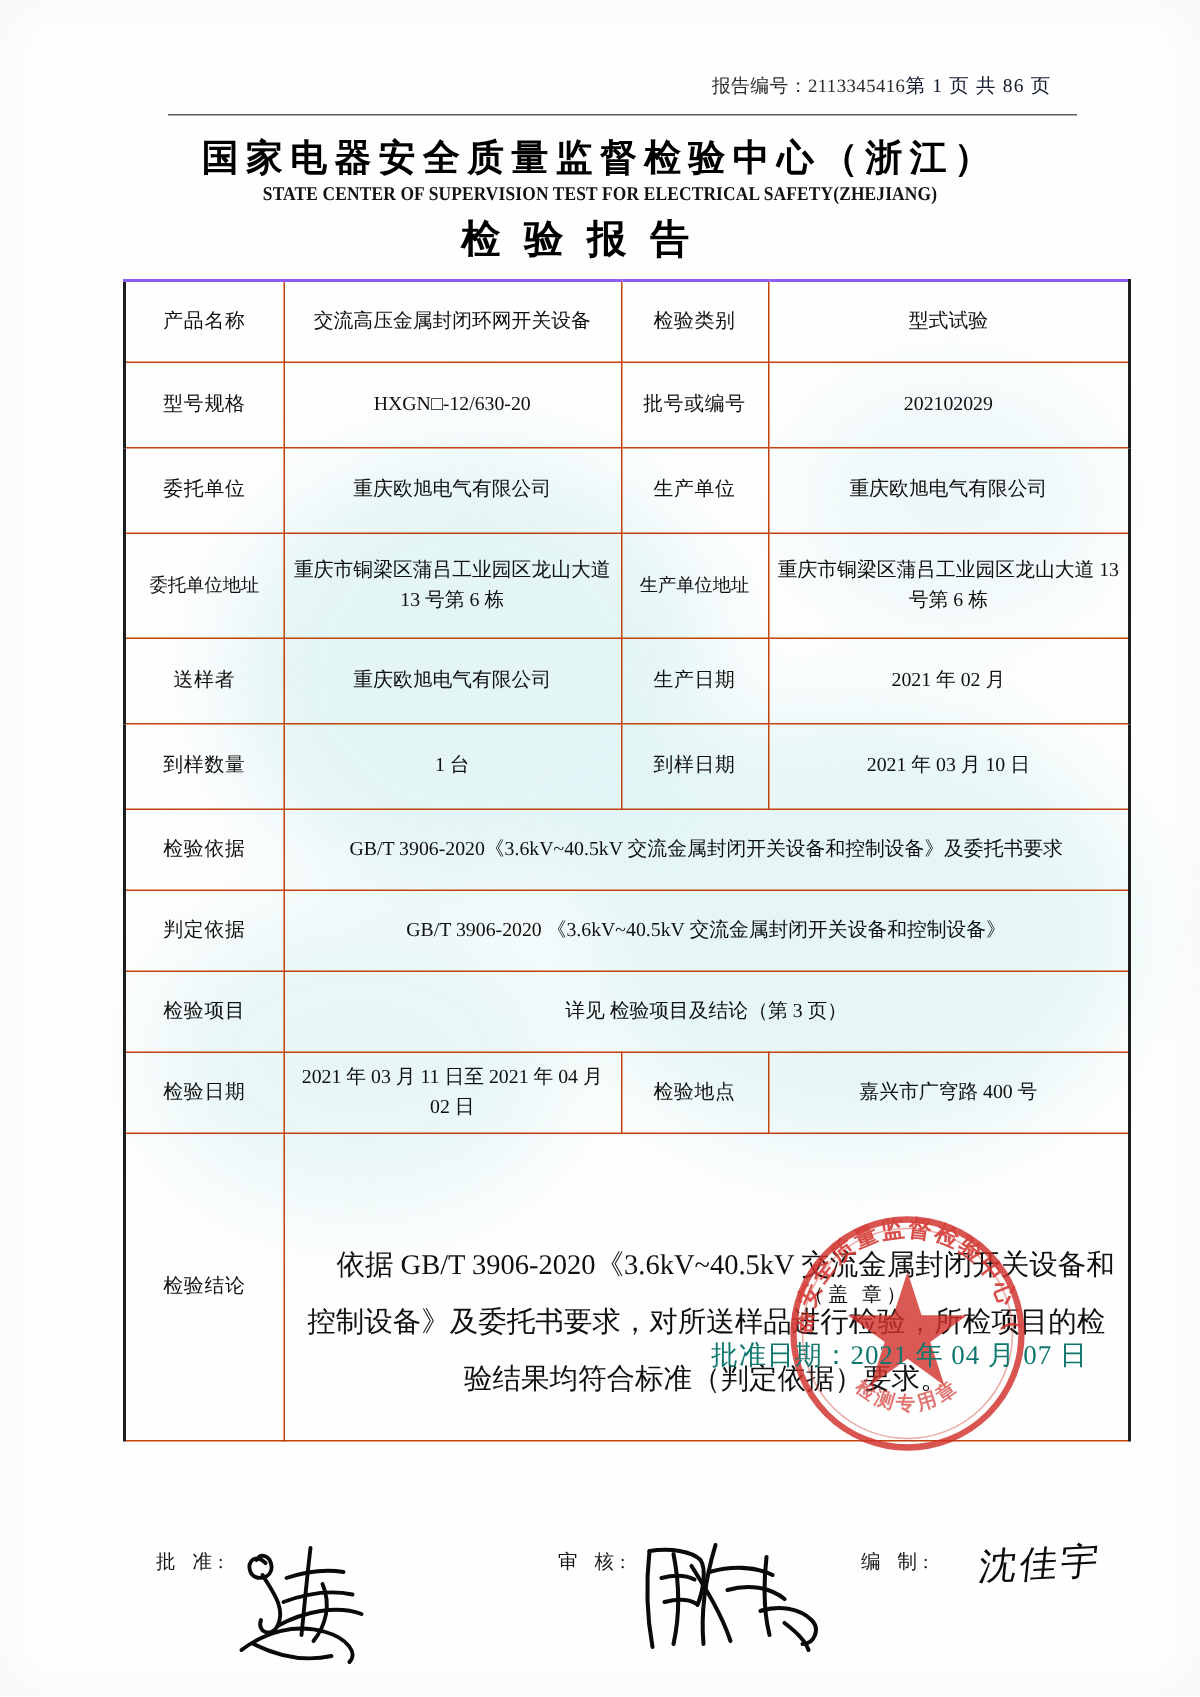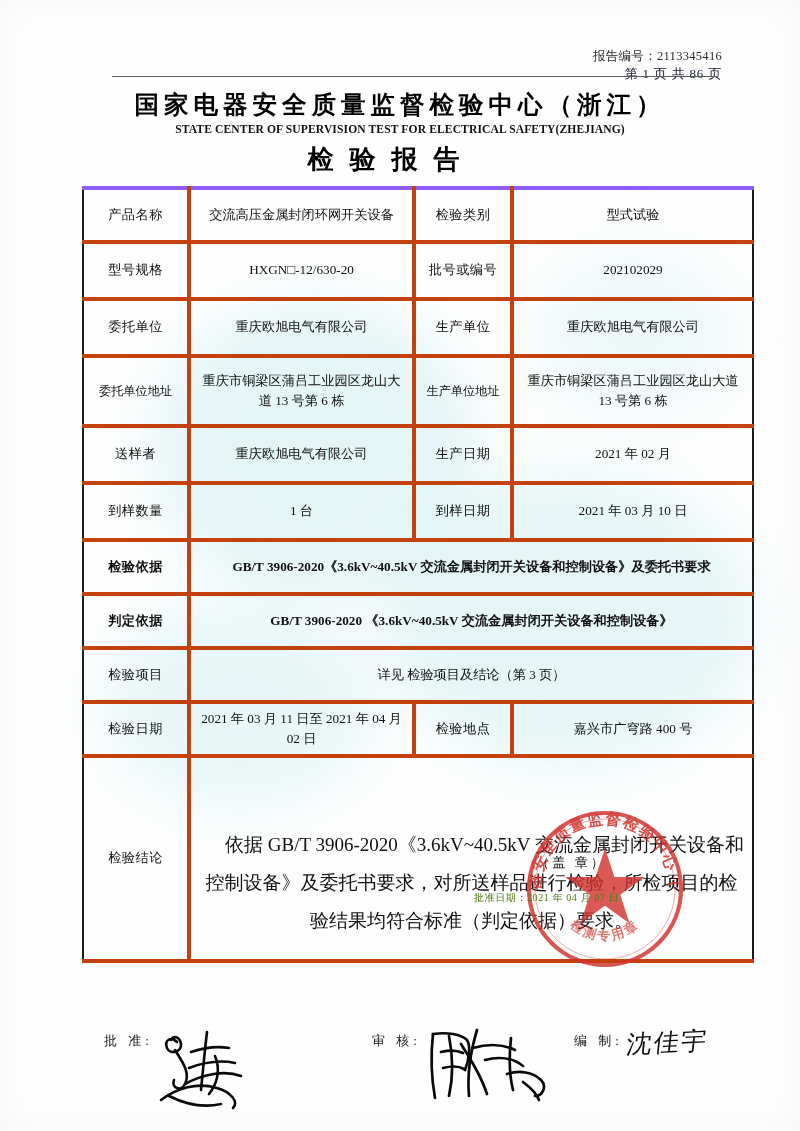--- a/index.html
+++ b/index.html
@@ -34,26 +34,25 @@
   .tint-d { left: 530px; top: 250px; width: 210px; height: 170px; background: #e2f4f5; }
   .paper-edge {
     position: absolute; left: 0; top: 0; right: 0; bottom: 0;
     box-shadow: inset 0 0 40px rgba(0,0,0,.035);
     pointer-events: none;
   }
 
   
   .hdr {
     position: absolute;
-    left: 116px; top: 48px; width: 606px;
+    left: 95px; top: 48px; width: 606px;
     display: flex;
     align-items: flex-end;
     justify-content: flex-end;
     font-size: 12.5px;
-    flex-direction: column;
   }
   .hdr-left { letter-spacing: .3px; color: #2a2a2a; }
   .hdr-right { letter-spacing: .8px; color: #0f172a; font-size: 13px; }
   .hdr-rule {
     position: absolute; left: 112px; top: 76px; width: 606px; height: 0;
     border-top: 1.6px solid #5d5d5d;
   }
 
   .title-cn {
     position: absolute; left: 0; top: 88px; width: 800px;
@@ -88,40 +87,40 @@
   
   .tbl {
     position: absolute;
     left: 82px; top: 186px;
     width: 670px;
     border-collapse: collapse;
     table-layout: fixed;
     background: transparent;
   }
   .tbl td {
-    border: 4px solid #c2410c;
+    border: 1px solid #c2410c;
     padding: 4px 6px;
     font-size: 13.2px;
     text-align: center;
     vertical-align: middle;
     line-height: 1.55;
     color: #101010;
   }
   .tbl .lbl { letter-spacing: .5px; }
   .tbl .lbl-sp { letter-spacing: 4px; text-indent: 4px; }
   .tbl .sm { font-size: 12.2px; letter-spacing: 0; }
-  .tbl .outer-top td { border-top: 4px solid #8b5cf6; }
+  .tbl .outer-top td { border-top: 2px solid #8b5cf6; }
   .tbl tr td:first-child { border-left: 2px solid #1d1d1d; }
   .tbl tr td:last-child { border-right: 2px solid #1d1d1d; }
   .tbl .outer-bot td { border-bottom: 2px solid #1d1d1d; }
 
   .row-h1 td { height: 54px; }
   .row-h2 td { height: 57px; }
   .row-addr td { height: 70px; }
-  .row-crit td { height: 54px; font-weight: bold; }
+  .row-crit td { height: 54px; }
   .row-item td { height: 54px; }
   .row-concl td { height: 205px; }
   .row-note td { height: 54px; }
 
   .concl-cell {
     text-align: left;
     vertical-align: top;
     position: relative;
     padding: 12px 10px 0 10px;
   }
@@ -147,23 +146,23 @@
   .seal-caption {
     position: absolute;
     left: 536px; top: 854px;
     font-size: 13.2px;
     letter-spacing: 3px;
     color: #101010;
   }
   .approve-date {
     position: absolute;
     left: 474px; top: 891px;
-    font-size: 10px;
+    font-size: 18px;
     letter-spacing: .6px;
-    color: #4d7c0f;
+    color: #0f766e;
   }
 
   
   .sig-row {
     position: absolute;
     left: 82px; top: 1026px;
     width: 670px;
     height: 96px;
   }
   .sig {
@@ -173,21 +172,21 @@
   }
   .sig-label {
     font-size: 13px;
     letter-spacing: 4px;
     color: #151515;
     white-space: nowrap;
     padding-top: 6px;
   }
   .sig-approve { left: 22px; top: 0; }
   .sig-review  { left: 290px; top: 0; }
-  .sig-prepare { left: 492px; top: 0; }
+  .sig-prepare { left: 492px; top: 0; gap: 26px; }
   .sig-ink { position: relative; margin-left: 2px; }
   .sig-ink svg { display: block; overflow: visible; }
   .sig-hand {
     font-family: "DejaVu Serif", serif;
     font-size: 25px;
     color: #0b0b0b;
     transform: skewX(-9deg) rotate(-3deg);
     white-space: nowrap;
     letter-spacing: 2px;
     padding-left: 4px;

